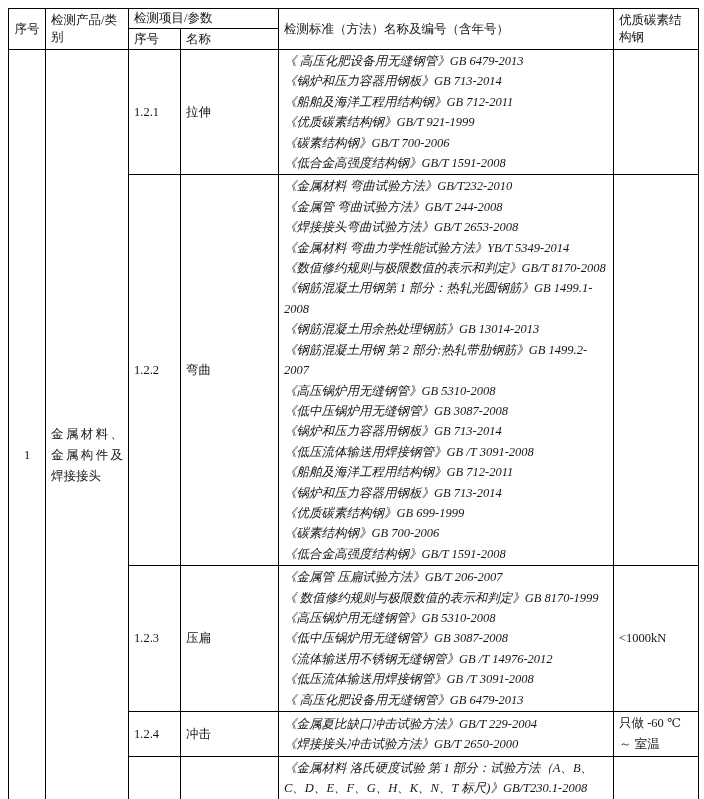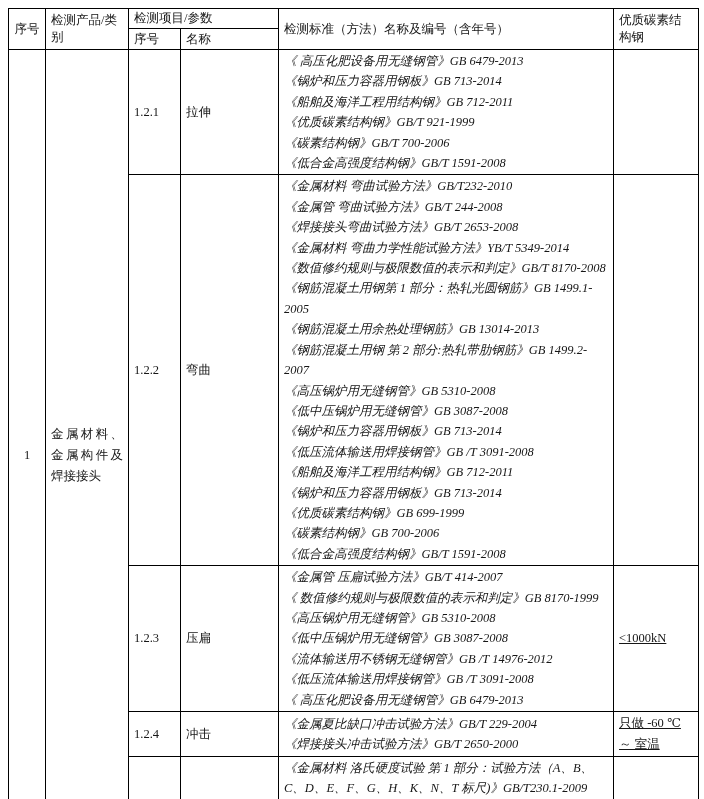--- a/index.html
+++ b/index.html
@@ -30,21 +30,21 @@
   }
   thead th { text-align: left; line-height: 17px; padding-left: 8px; }
   thead tr.h1 th { height: 16px; }
   thead tr.h2 th { height: 18px; }
   th.center, td.center { text-align: center; padding-left: 2px; padding-right: 2px; }
   td.c-serial { text-align: center; font-size: 13px; }
   td.c-category { line-height: 21px; padding-left: 7px; padding-right: 5px; text-align: justify; }
   td.c-iserial { padding-left: 6px; }
   td.c-iname { padding-left: 8px; }
   td.c-standards { padding-left: 9px; padding-right: 4px; }
-  td.c-limit { padding-left: 6px; padding-right: 4px; line-height: 21px; text-decoration: underline; }
+  td.c-limit { padding-left: 6px; padding-right: 4px; line-height: 21px; }
   .std-line { line-height: 20.4px; font-style: italic; }
   tr.r1 { height: 118px; }
   tr.r2 { height: 355px; }
   tr.r3 { height: 142px; }
   tr.r4 { height: 43px; margin-top: 17px; }
   tr.r5 { height: 79px; }
 </style>
 </head>
 <body>
 
@@ -89,40 +89,40 @@
       </tr>
       <tr class="r2">
         <td class="c-iserial">1.2.2</td>
         <td class="c-iname">弯曲</td>
         <td class="c-standards">
             <div class="std-line">《金属材料 弯曲试验方法》GB/T232-2010</div>
             <div class="std-line">《金属管 弯曲试验方法》GB/T 244-2008</div>
             <div class="std-line">《焊接接头弯曲试验方法》GB/T 2653-2008</div>
             <div class="std-line">《金属材料 弯曲力学性能试验方法》YB/T 5349-2014</div>
             <div class="std-line">《数值修约规则与极限数值的表示和判定》GB/T 8170-2008</div>
-            <div class="std-line">《钢筋混凝土用钢第 1 部分：热轧光圆钢筋》GB 1499.1-2005</div>
+            <div class="std-line">《钢筋混凝土用钢第 1 部分：热轧光圆钢筋》GB 1499.1-2008</div>
             <div class="std-line">《钢筋混凝土用余热处理钢筋》GB 13014-2013</div>
             <div class="std-line">《钢筋混凝土用钢 第 2 部分:热轧带肋钢筋》GB 1499.2-2007</div>
             <div class="std-line">《高压锅炉用无缝钢管》GB 5310-2008</div>
             <div class="std-line">《低中压锅炉用无缝钢管》GB 3087-2008</div>
             <div class="std-line">《锅炉和压力容器用钢板》GB 713-2014</div>
             <div class="std-line">《低压流体输送用焊接钢管》GB /T 3091-2008</div>
             <div class="std-line">《船舶及海洋工程用结构钢》GB 712-2011</div>
             <div class="std-line">《锅炉和压力容器用钢板》GB 713-2014</div>
             <div class="std-line">《优质碳素结构钢》GB 699-1999</div>
             <div class="std-line">《碳素结构钢》GB 700-2006</div>
             <div class="std-line">《低合金高强度结构钢》GB/T 1591-2008</div>
           </td>
         <td class="c-limit"></td>
       </tr>
       <tr class="r3">
         <td class="c-iserial">1.2.3</td>
         <td class="c-iname">压扁</td>
         <td class="c-standards">
-            <div class="std-line">《金属管 压扁试验方法》GB/T 414-2007</div>
+            <div class="std-line">《金属管 压扁试验方法》GB/T 206-2007</div>
             <div class="std-line">《 数值修约规则与极限数值的表示和判定》GB 8170-1999</div>
             <div class="std-line">《高压锅炉用无缝钢管》GB 5310-2008</div>
             <div class="std-line">《低中压锅炉用无缝钢管》GB 3087-2008</div>
             <div class="std-line">《流体输送用不锈钢无缝钢管》GB /T 14976-2012</div>
             <div class="std-line">《低压流体输送用焊接钢管》GB /T 3091-2008</div>
             <div class="std-line">《 高压化肥设备用无缝钢管》GB 6479-2013</div>
           </td>
         <td class="c-limit">&lt;1000kN</td>
       </tr>
       <tr class="r4">
@@ -131,20 +131,20 @@
         <td class="c-standards">
             <div class="std-line">《金属夏比缺口冲击试验方法》GB/T 229-2004</div>
             <div class="std-line">《焊接接头冲击试验方法》GB/T 2650-2000</div>
           </td>
         <td class="c-limit">只做 -60 ℃ ～ 室温</td>
       </tr>
       <tr class="r5">
         <td class="c-iserial">1.2.5</td>
         <td class="c-iname">硬度</td>
         <td class="c-standards">
-            <div class="std-line">《金属材料 洛氏硬度试验 第 1 部分：试验方法（A、B、C、D、E、F、G、H、K、N、T 标尺)》GB/T230.1-2009</div>
+            <div class="std-line">《金属材料 洛氏硬度试验 第 1 部分：试验方法（A、B、C、D、E、F、G、H、K、N、T 标尺)》GB/T230.1-2008</div>
             <div class="std-line">《 金属材料 洛氏硬度试验 第 2 部分:硬度计(A、B、C、D、E、F、G、H、K、N、T 标尺)的检验与校准》GB/T 230.2-2012</div>
           </td>
         <td class="c-limit">0-300J</td>
       </tr>
     </tbody>
   </table>
 </div>
 
 </body></html>

